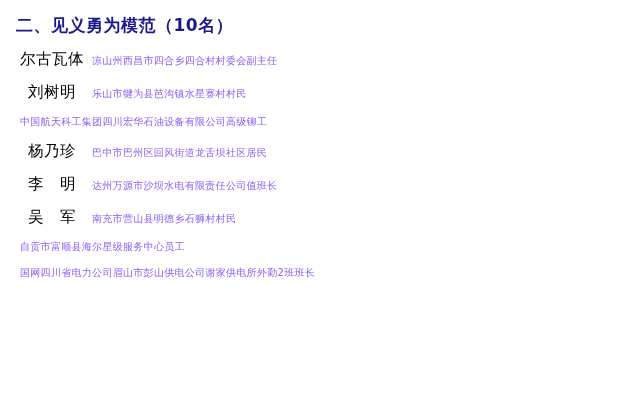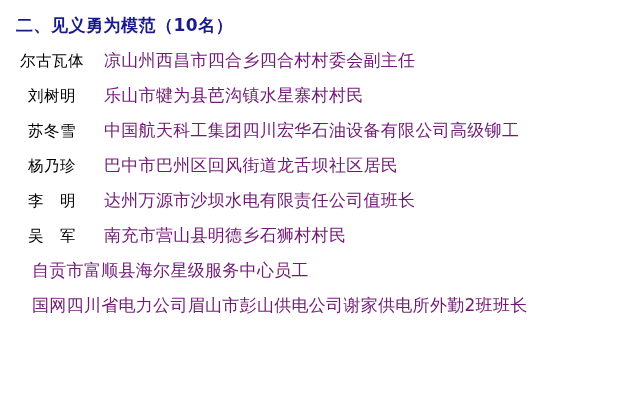--- a/index.html
+++ b/index.html
@@ -41,24 +41,24 @@
     text-align: center;
   }
   .entry-name {
     font-size: 15.5px;
     color: #000000;
     flex: 0 0 auto;
     min-width: 72px;
     letter-spacing: 0.5px;
   }
   .entry-desc {
-    font-size: 17px;
-    color: #701a75;
+    font-size: 10px;
+    color: #8b5cf6;
     flex: 0 0 auto;
-    margin-left: 16px;
+    margin-left: 4px;
     letter-spacing: 0.3px;
   }
 </style>
 </head>
 <body>
 
 <div class="page">
 
   <div class="section-title" style="color: rgb(26, 26, 140);">二、见义勇为模范（10名）</div>
 
@@ -68,21 +68,20 @@
       <span class="entry-name">尔古瓦体</span>
       <span class="entry-desc">凉山州西昌市四合乡四合村村委会副主任</span>
     </div>
 
     <div class="entry">
       <span class="entry-name">刘树明</span>
       <span class="entry-desc">乐山市犍为县芭沟镇水星寨村村民</span>
     </div>
 
     <div class="entry">
-      <span class="entry-name">苏冬雪</span>
       <span class="entry-desc">中国航天科工集团四川宏华石油设备有限公司高级铆工</span>
     </div>
 
     <div class="entry">
       <span class="entry-name">杨乃珍</span>
       <span class="entry-desc">巴中市巴州区回风街道龙舌坝社区居民</span>
     </div>
 
     <div class="entry">
       <span class="entry-name">李　明</span>

